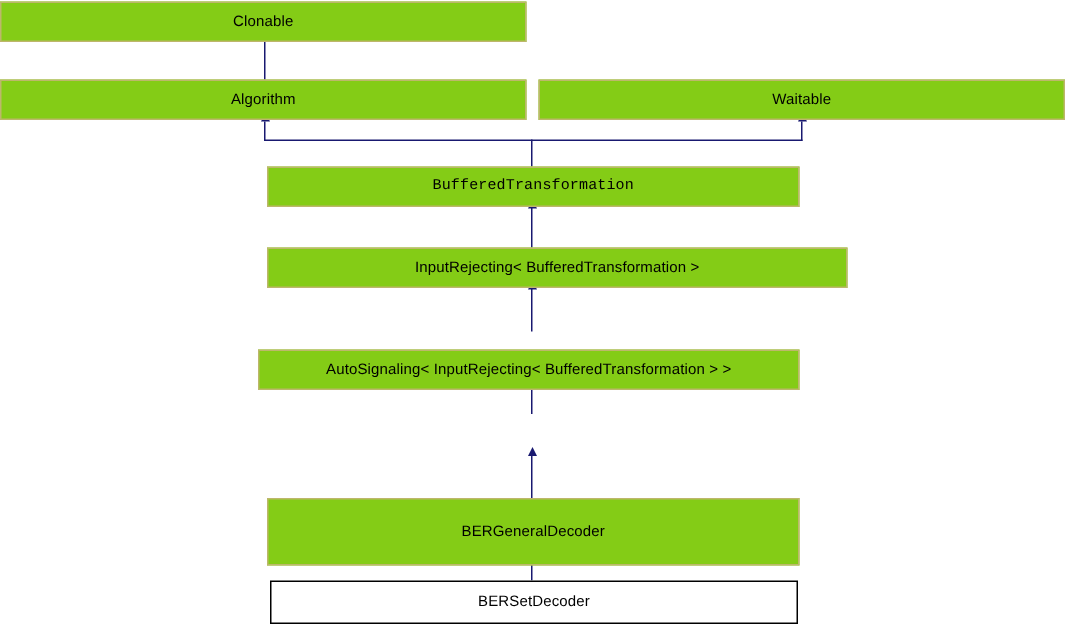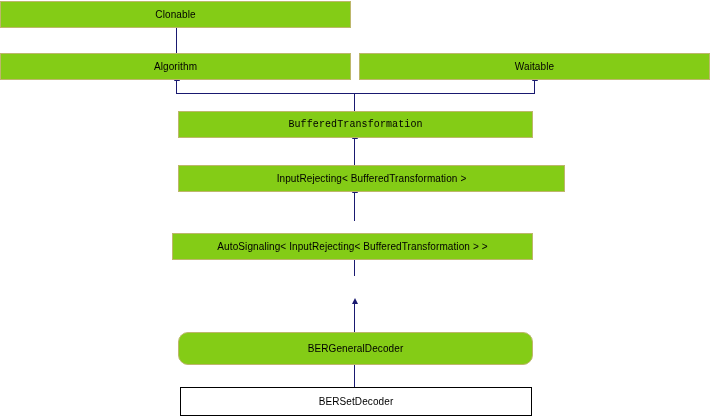--- a/index.html
+++ b/index.html
@@ -99,21 +99,21 @@
 
   <div class="node" style="left:178px; top:165px; width:387px; height:27px;">
     <span>InputRejecting&lt; BufferedTransformation &gt;</span>
   </div>
 
   <div class="node" style="left:172px; top:221px; width:361px; height:27px;margin-top:12px;">
     <span>AutoSignaling&lt; InputRejecting&lt; BufferedTransformation &gt; &gt;</span>
   </div>
 
 
-  <div class="node" style="left:178px; top:332px; width:355px; height:33px;border-radius:10px;">
+  <div class="node" style="left:178px; top:332px; width:355px; height:45px;">
     <span>BERGeneralDecoder</span>
   </div>
 
   <div class="node leaf" style="left:180px; top:387px; width:352px; height:29px;align-items:center;">
     <span>BERSetDecoder</span>
   </div>
 
 </div>
 
 </body></html>

